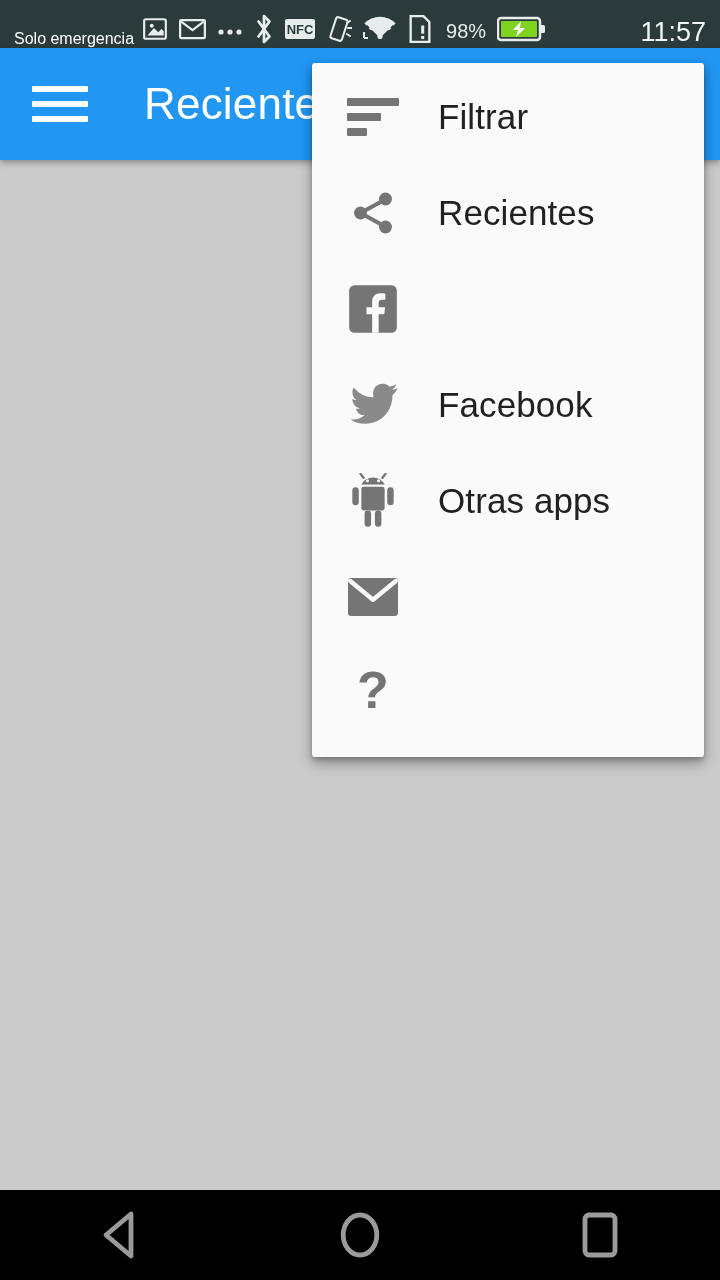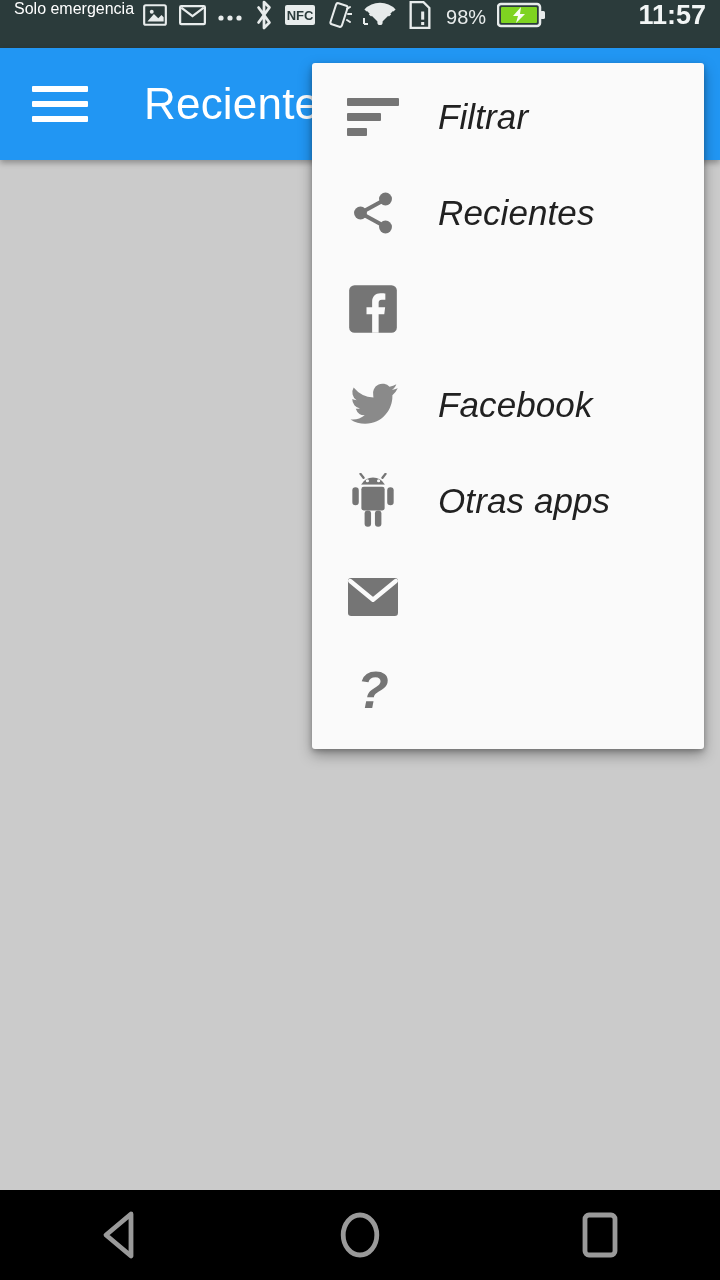--- a/index.html
+++ b/index.html
@@ -8,28 +8,28 @@
     background:#cccccc;
     font-family:"Liberation Sans", sans-serif;
     overflow:hidden;
   }
   #screen { position:relative; width:720px; height:1280px; overflow:hidden; background:#cbcbcb; }
 
   
   #status-bar {
     position:absolute; top:0; left:0; width:720px; height:48px;
     background:#2b3b3b;
-    display:flex; align-items:flex-start;
+    display:flex; align-items:flex-end;
     padding:0 14px 0 14px;
     color:#ffffff;
   }
   #status-icons { display:flex; align-items:center; gap:11px; margin-left:8px; flex:1; }
   .sicon { display:block; }
   #battery-pct { font-size:20px; color:#e8ecec; margin-left:3px; }
-  #clock { font-size:27px; color:#f2f5f5; margin-left:10px; white-space:nowrap;font-weight:bold; }
+  #clock { font-size:27px; color:#f2f5f5; margin-left:10px; white-space:nowrap; }
 
   
   #app-bar {
     position:absolute; top:48px; left:0; width:720px; height:112px;
     background:#2196f3;
     display:flex; align-items:center;
     box-shadow:0 3px 6px rgba(0,0,0,0.30);
     z-index:5;
   }
   #hamburger-button {
@@ -49,23 +49,22 @@
     background:#cbcbcb;
   }
 
   
   #popup-menu {
     position:absolute; top:63px; left:312px; width:392px;
     background:#fafafa;
     border-radius:3px;
     box-shadow:0 6px 14px rgba(0,0,0,0.34), 0 2px 5px rgba(0,0,0,0.22);
     z-index:20;
-    padding:6px 0 8px 0;
+    padding:6px 0 16px 0;
     overflow:hidden;
-    font-style:italic;
   }
   .menu-item {
     display:flex; align-items:center; height:96px; padding-left:32px;
     cursor:pointer;
   }
   .menu-icon {
     width:58px; min-width:58px; height:58px;
     display:flex; align-items:center; justify-content:center;
   }
   .menu-label {

